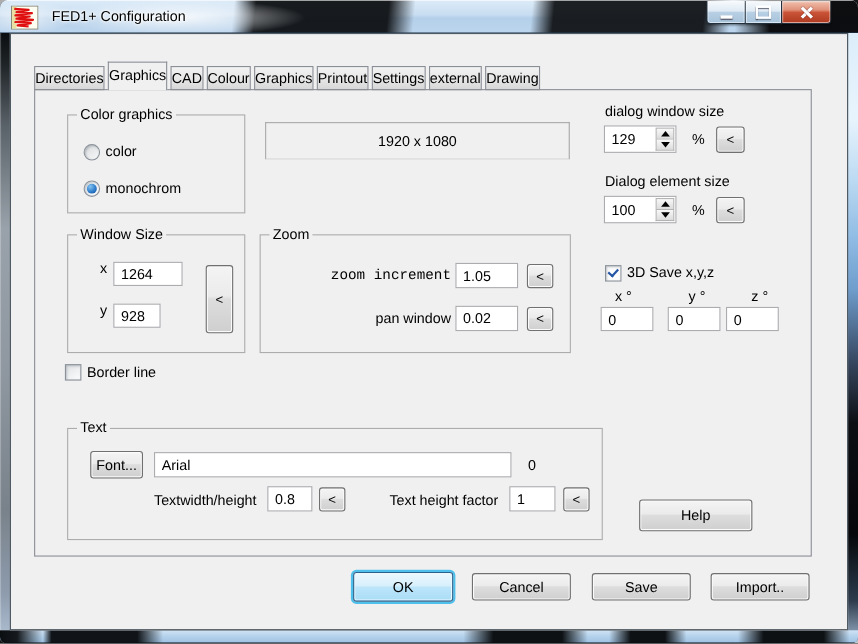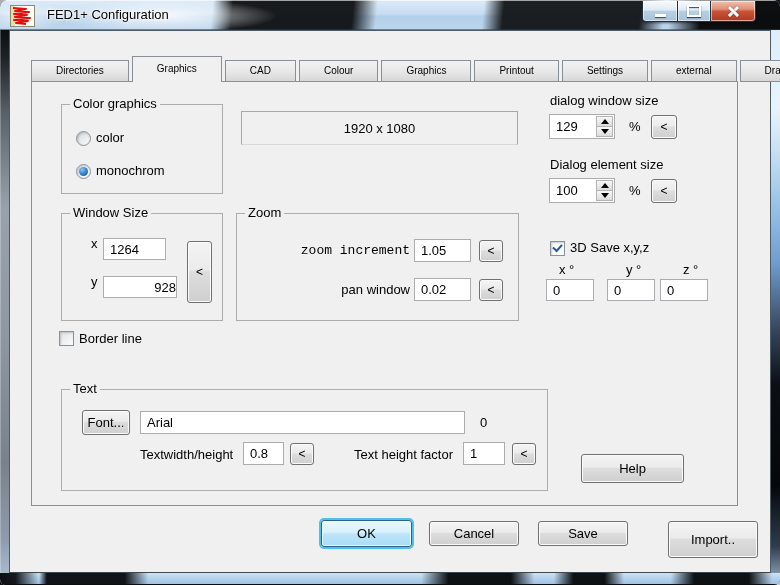--- a/index.html
+++ b/index.html
@@ -51,21 +51,21 @@
       rgba(16,20,24,0) 54%,#0d1114 57.5%,#0d1114 65.5%,rgba(13,17,20,0) 68.5%,
       rgba(13,17,20,0) 71%,#0d1114 73.5%,#0d1114 77.5%,rgba(13,17,20,0) 80%,
       rgba(13,17,20,0) 86%,#0d1114 89%,#0d1114 96%,rgba(13,17,20,0) 99%),
     linear-gradient(180deg,#cfe3f5 0%,#b5d2ec 45%,#9cc0e2 100%);
     box-shadow:inset 0 -1px 0 #0a0d10;}
   
   .client{position:absolute;left:9px;top:30px;width:762px;height:543px;background:#f0f0f0;
     border:1px solid #4e5a64;border-bottom-color:#3c4750;box-sizing:border-box;font-size:13px;color:#000;}
   
   .tabstrip{position:absolute;left:21px;top:25px;height:26px;display:flex;align-items:flex-end;gap:3px;z-index:3;}
-  .tab{box-sizing:border-box;height:22px;padding:0 24px;line-height:20px;font-size:10px;cursor:pointer;
+  .tab{box-sizing:border-box;height:22px;padding:0 0;line-height:20px;font-size:13px;cursor:pointer;
     border:1px solid #8a8e96;background:linear-gradient(180deg,#f2f2f2,#e7e7e7 55%,#d7d7d7);}
   .tab.active{height:26px;line-height:24px;background:#f0f0f0;border-bottom:none;position:relative;z-index:4;}
   .tabpage{position:absolute;left:21px;top:50px;width:707px;height:425px;border:1px solid #8a8e96;background:#f0f0f0;
     box-sizing:border-box;z-index:1;}
   
   .group{position:absolute;border:1px solid #acacac;z-index:2;}
   .legend{position:absolute;top:-9px;left:8px;background:#f0f0f0;padding:0 3px;font-size:13px;line-height:16px;white-space:nowrap;}
   .lbl{position:absolute;white-space:nowrap;font-size:13px;z-index:2;}
   .field{position:absolute;box-sizing:border-box;border:1px solid #ababb0;background:#fff;font-family:inherit;
     font-size:13px;padding:0 0 0 6px;z-index:2;color:#000;}
@@ -193,21 +193,21 @@
       <span class="lbl" style="left:619px;top:152px;">%</span>
       <button class="btn adjust" style="left:641px;top:148px;width:26px;height:24px;">
         <span>&lt;</span>
       </button>
 
       <div class="group" style="left:51px;top:182px;width:160px;height:106px;">
         <span class="legend">Window Size</span>
         <span class="lbl" style="left:29px;top:22px;">x</span>
         <input class="field" style="left: 41px; top: 24px; width: 63px; height: 22px;" value="1264">
         <span class="lbl" style="left:29px;top:60px;">y</span>
-        <input class="field" style="left: 41px; top: 62px; width: 74px; height: 22px; text-align: right;" value="928">
+        <input class="field" style="left: 41px; top: 62px; width: 43px; height: 22px;" value="928">
         <button class="btn adjust" style="left:125px;top:27px;width:25px;height:62px;">
           <span>&lt;</span>
         </button>
       </div>
 
       <div class="group" style="left:226px;top:182px;width:281px;height:106px;">
         <span class="legend">Zoom</span>
         <span class="lbl" style="left:10px;top:29px;width:163px;text-align:right;font-family:Liberation Mono, monospace;">zoom increment</span>
         <input class="field" style="left: 177px; top: 25px; width: 57px; height: 23px;" value="1.05">
         <button class="btn adjust" style="left:242px;top:26px;width:24px;height:22px;">
@@ -257,19 +257,19 @@
 
       <button class="btn btn-ok" style="left:311px;top:489px;width:91px;height:27px;">
         <span>OK</span>
       </button>
       <button class="btn" style="left:528px;top:490px;width:90px;height:25px;">
         <span>Save</span>
       </button>
       <button class="btn" style="left:419px;top:490px;width:90px;height:25px;">
         <span>Cancel</span>
       </button>
-      <button class="btn" style="left:636px;top:490px;width:90px;height:37px;margin-left:22px;">
+      <button class="btn" style="left:636px;top:490px;width:90px;height:25px;">
         <span>Import..</span>
       </button>
 
     </div>
   </div>
 </div>
 
 </body></html>

